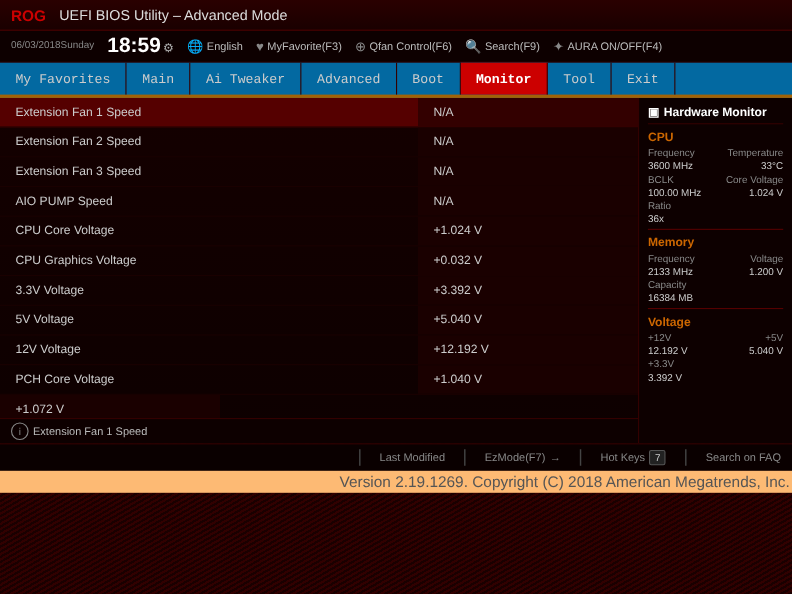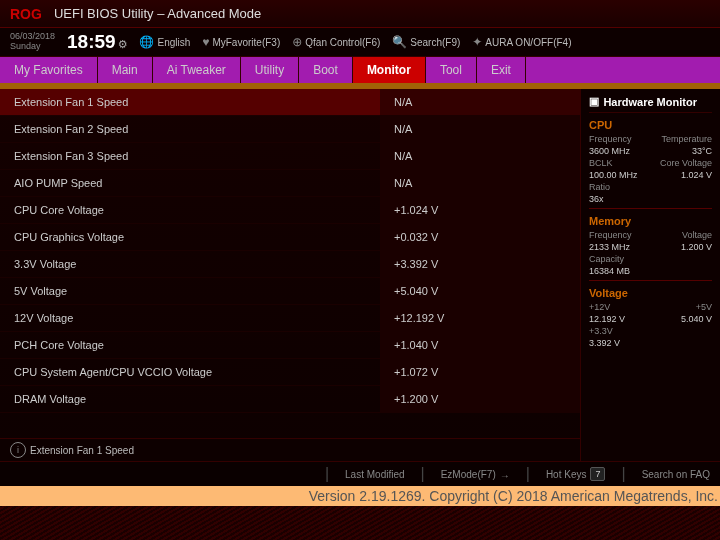--- a/index.html
+++ b/index.html
@@ -27,21 +27,21 @@
         rgba(180,0,0,0.15) 4px
       );
       pointer-events: none;
       z-index: 0;
     }
 
     .container {
       position: relative;
       z-index: 1;
       width: 720px;
-      height: 506px;
+      height: 448px;
       display: flex;
       flex-direction: column;
       border-radius: 16px;
     }
 
     
     .title-bar {
       background: linear-gradient(180deg, #2a0000 0%, #1a0000 100%);
       border-bottom: 1px solid #550000;
       padding: 4px 10px;
@@ -68,45 +68,47 @@
       background: #0d0000;
       padding: 3px 10px;
       display: flex;
       align-items: center;
       gap: 12px;
       min-height: 26px;
       border-bottom: 1px solid #330000;
     }
     .datetime {
       display: flex;
-      flex-direction: column;
+      flex-direction: row;
       line-height: 1.1;
+      text-align: center;
     }
     .date-text { font-size: 9px; color: #888; }
     .info-icons {
       display: flex;
       gap: 12px;
       align-items: center;
       font-size: 10px;
       color: #bbb;
     }
     .info-icon-item {
       display: flex;
       align-items: center;
       gap: 3px;
     }
     .info-icon-item .icon-sym { color: #888; font-size: 12px; }
 
     
     .nav-bar {
-      background: #a21caf;
-      border-bottom: 6px solid #a16207;
+      background: #0369a1;
+      border-bottom: 3px solid #a16207;
       display: flex;
       align-items: stretch;
       min-height: 32px;
+      font-family: Liberation Mono, monospace;
     }
     .nav-item {
       padding: 6px 14px;
       font-size: 12px;
       color: #ccc;
       cursor: pointer;
       display: flex;
       align-items: center;
       white-space: nowrap;
       border-right: 1px solid #330000;
@@ -312,21 +314,21 @@
         <span class="icon-sym">✦</span>
         <span>AURA ON/OFF(F4)</span>
       </div>
     </div>
   </div>
 
   <div class="nav-bar">
     <div class="nav-item">My Favorites</div>
     <div class="nav-item">Main</div>
     <div class="nav-item">Ai Tweaker</div>
-    <div class="nav-item">Utility</div>
+    <div class="nav-item">Advanced</div>
     <div class="nav-item">Boot</div>
     <div class="nav-item active">Monitor</div>
     <div class="nav-item">Tool</div>
     <div class="nav-item">Exit</div>
   </div>
 
   <div class="main-content">
 
     <div class="monitor-panel">
       <div class="monitor-table">
@@ -365,21 +367,20 @@
         </div>
         <div class="monitor-row">
           <span class="row-label">12V Voltage</span>
           <span class="row-value">+12.192 V</span>
         </div>
         <div class="monitor-row">
           <span class="row-label">PCH Core Voltage</span>
           <span class="row-value">+1.040 V</span>
         </div>
         <div class="monitor-row">
-          <span class="row-label">CPU System Agent/CPU VCCIO Voltage</span>
           <span class="row-value">+1.072 V</span>
         </div>
         <div class="monitor-row">
           <span class="row-label">DRAM Voltage</span>
           <span class="row-value">+1.200 V</span>
         </div>
 
       </div>
 
       <div class="info-bottom">

